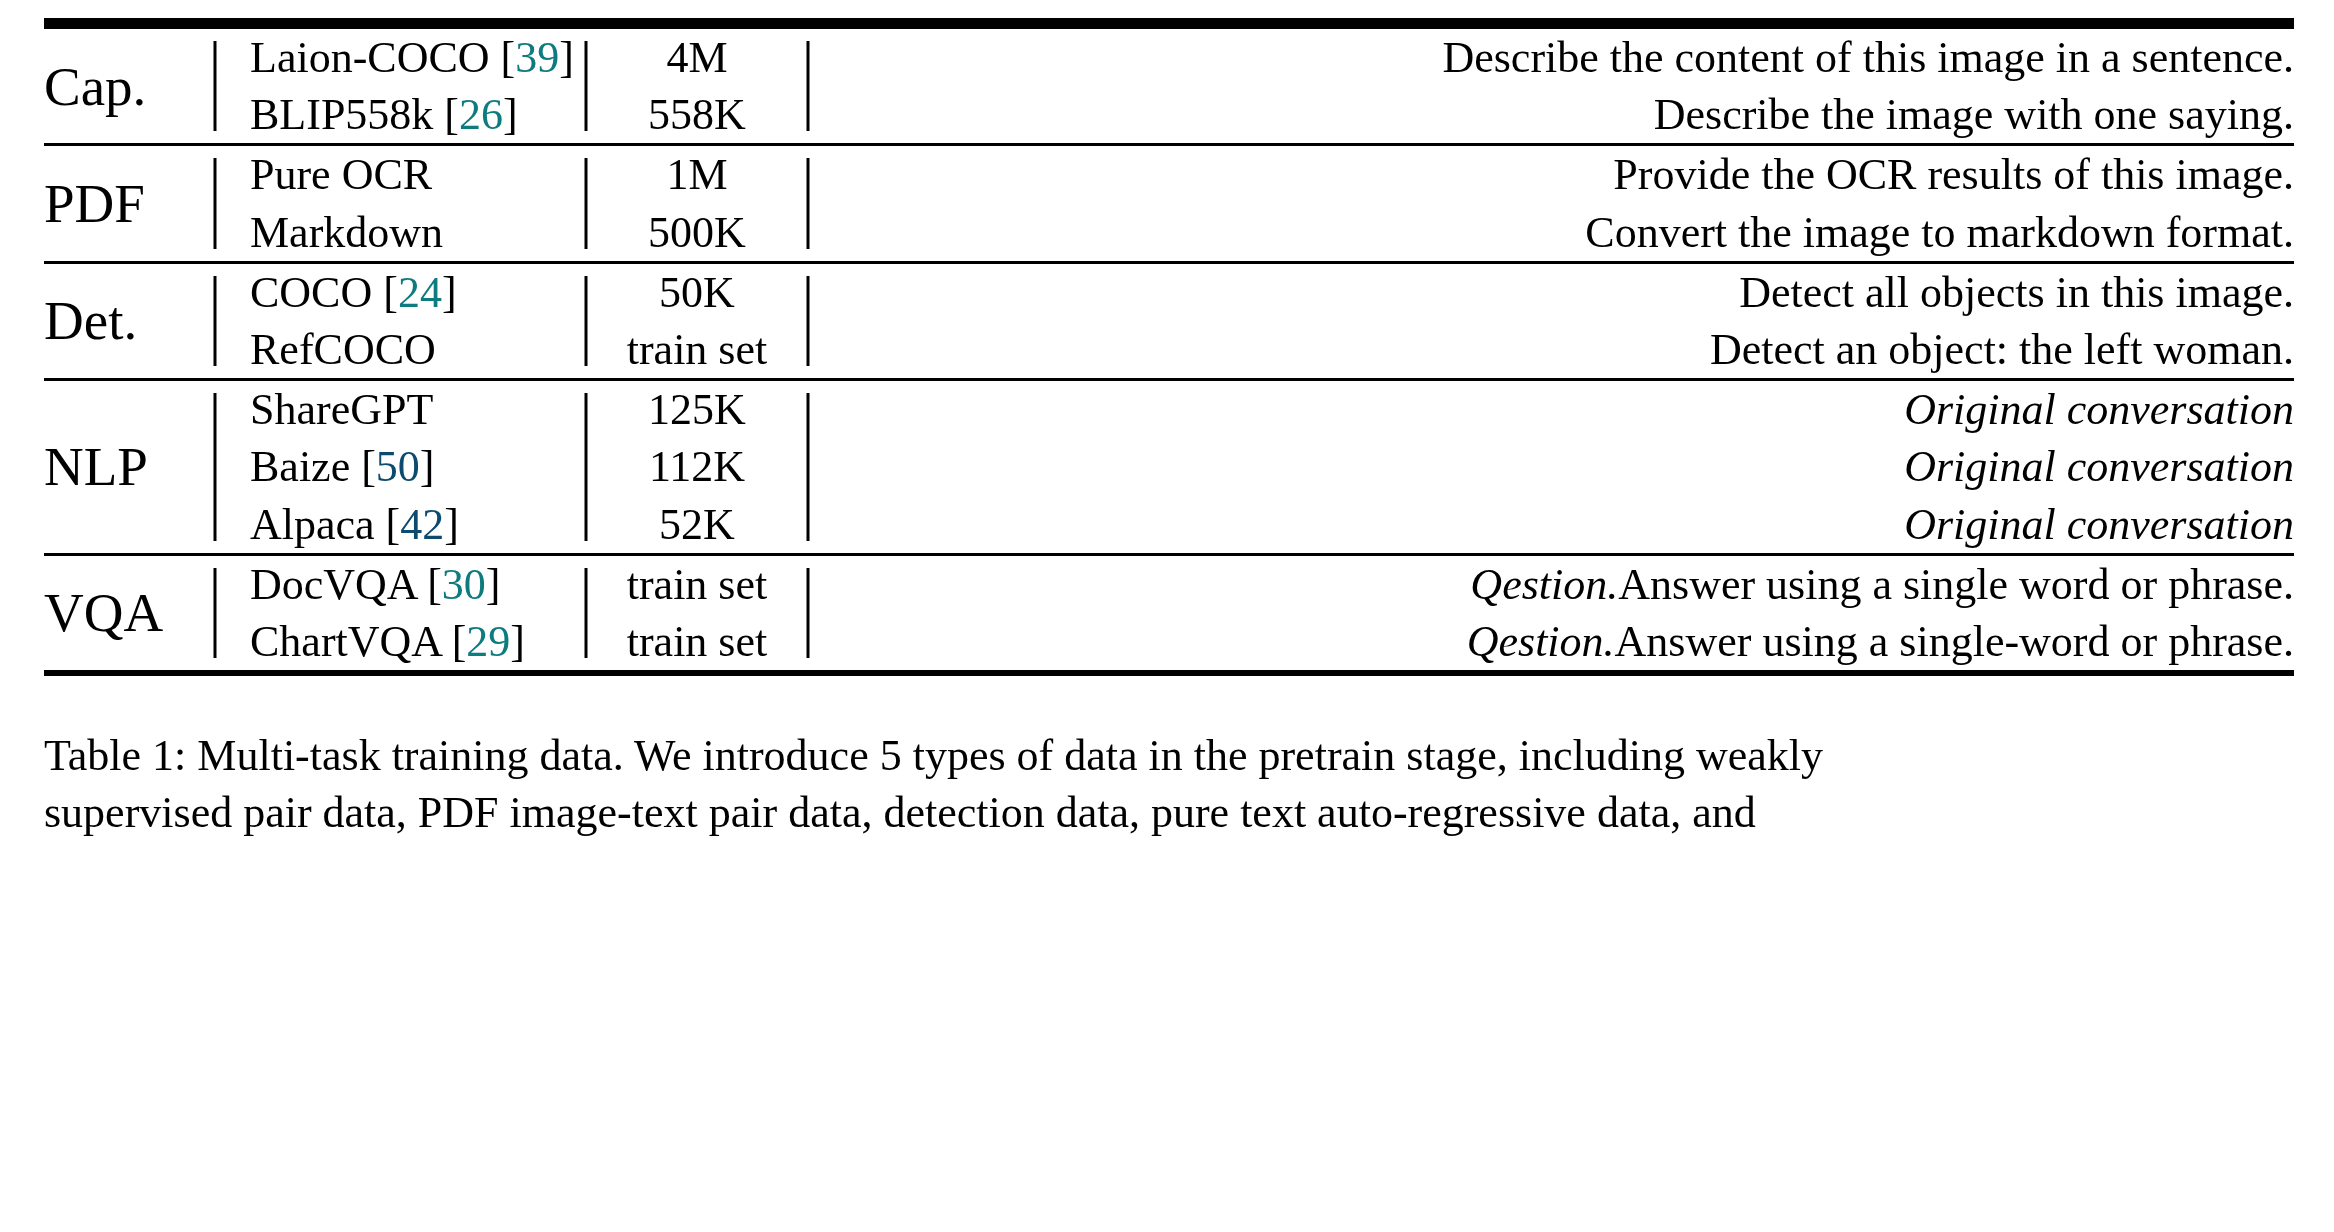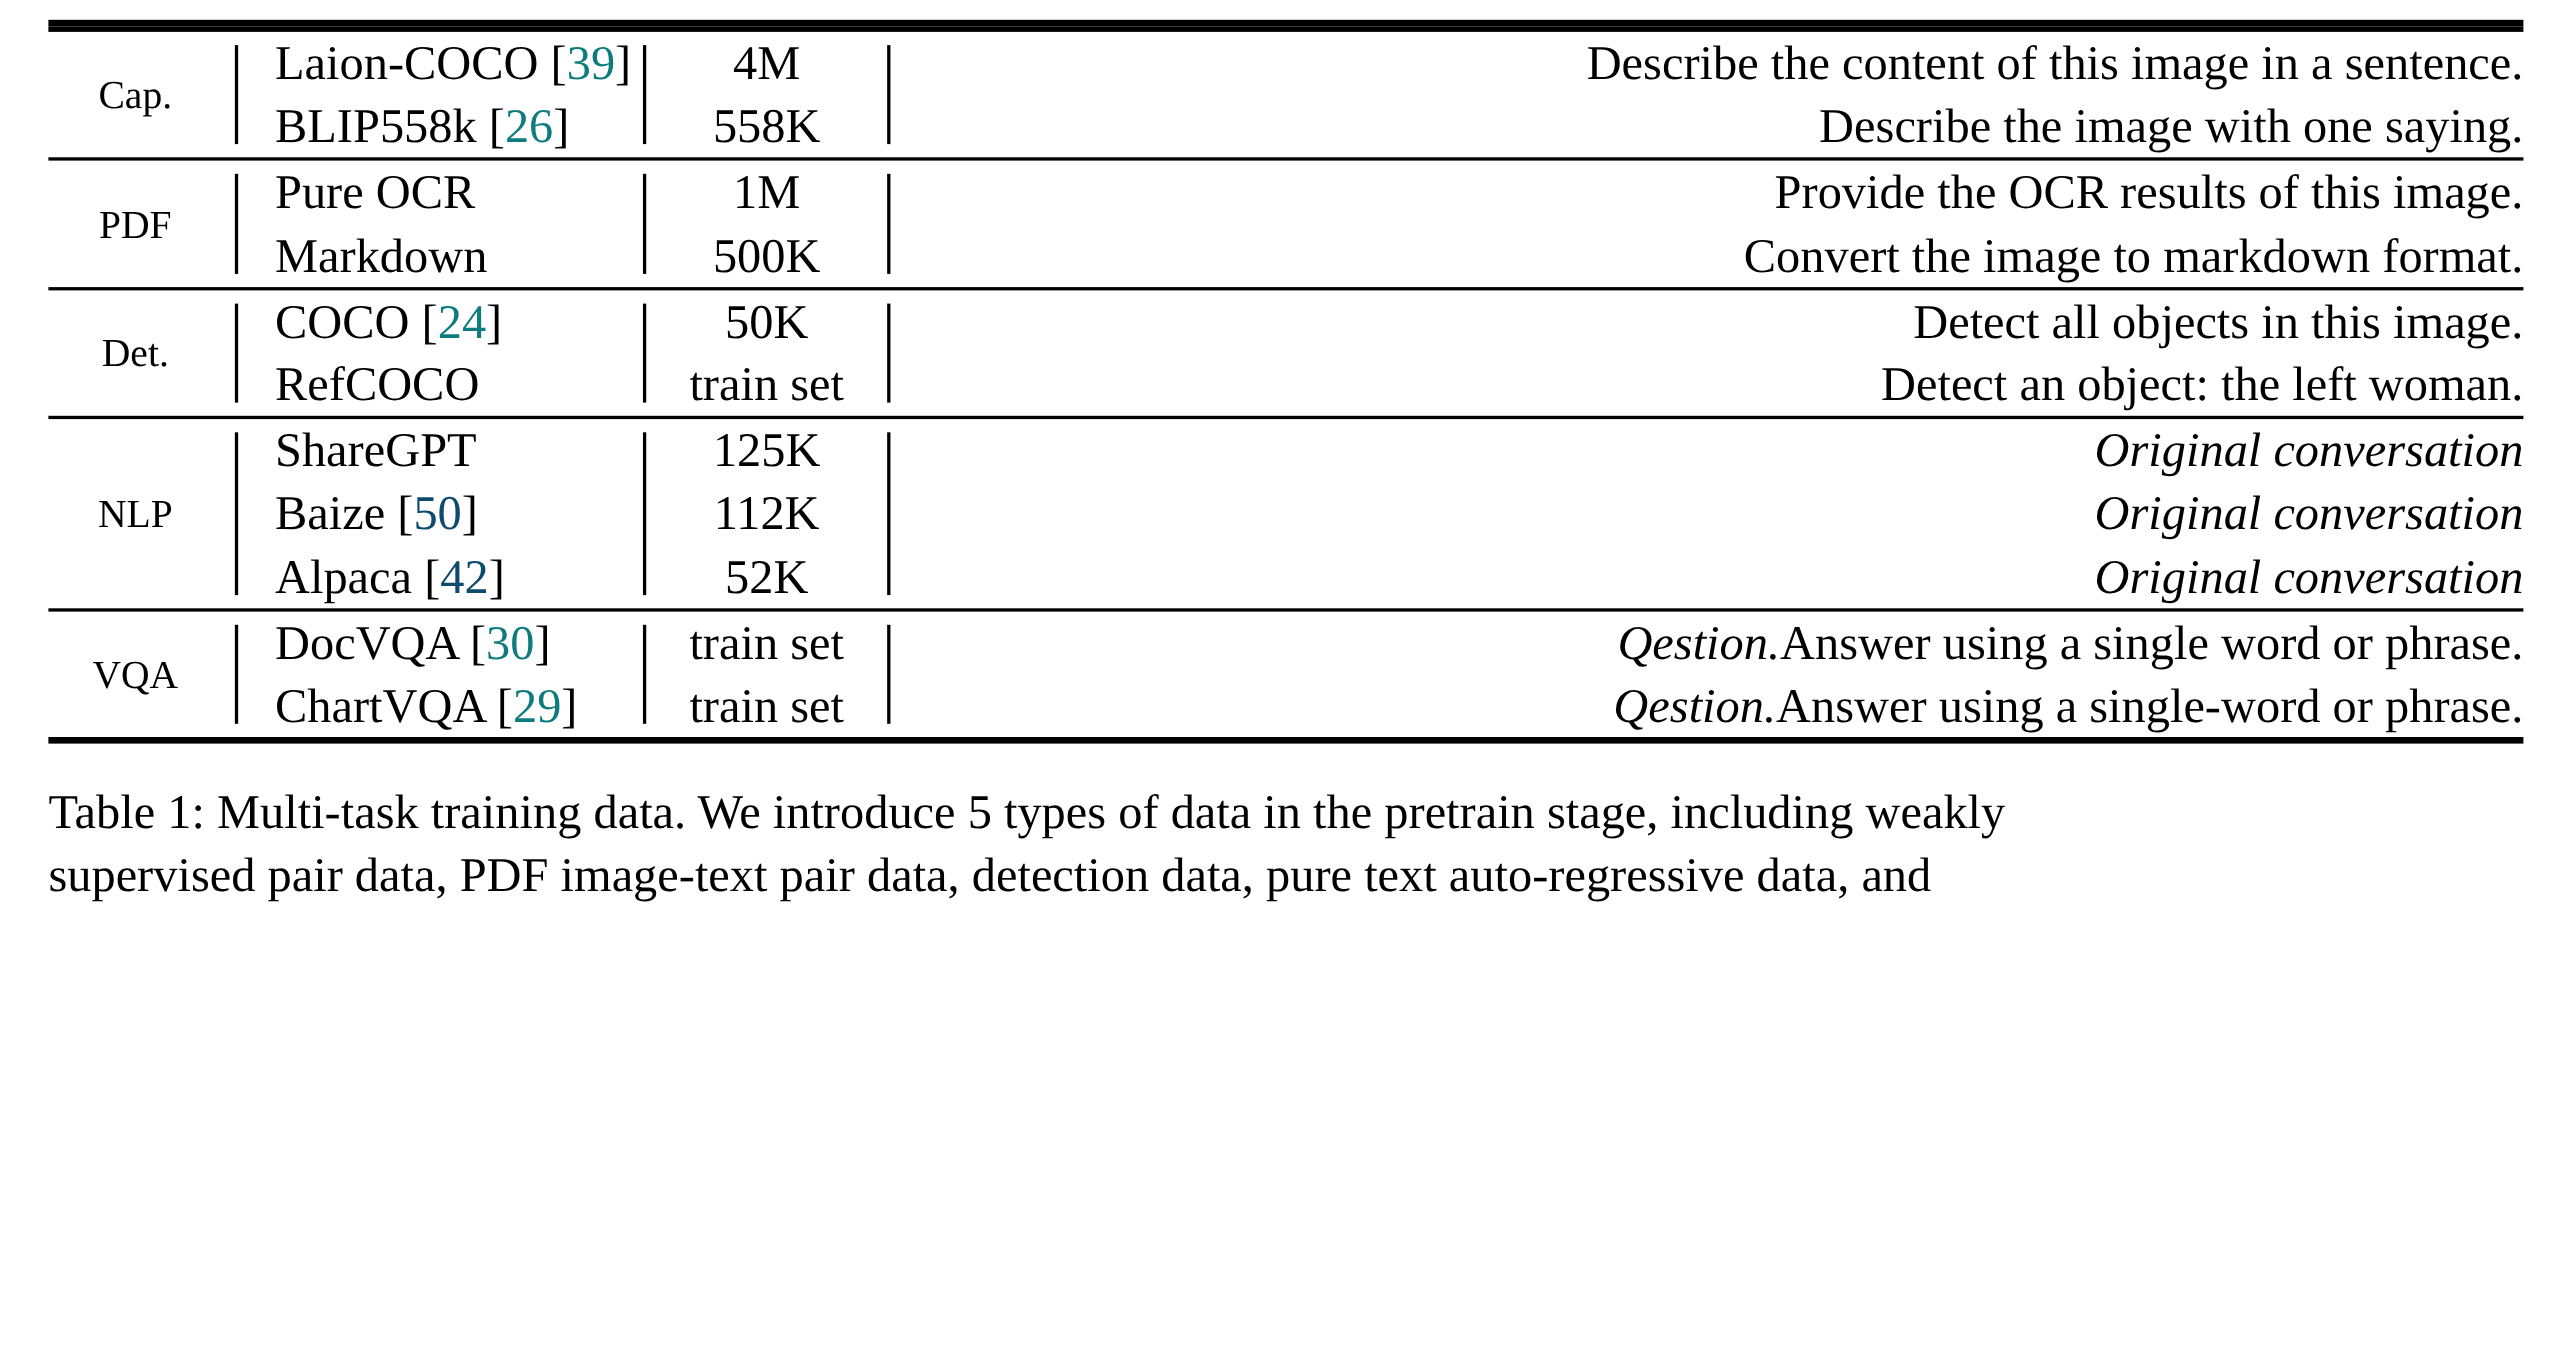--- a/index.html
+++ b/index.html
@@ -78,22 +78,22 @@
   .hdr th {
     font-weight: bold;
     font-size: 46px;
     line-height: 1;
     text-align: center;
     height: 86px;
   }
 
   
   .task-cell {
-    text-align: center;
-    font-size: 36px;
+    text-align: left;
+    font-size: 55px;
     line-height: 1;
   }
   .stack {
     display: block;
   }
   .stack .line {
     display: block;
     font-size: 44px;
     line-height: 1.30;
     white-space: nowrap;
@@ -105,21 +105,21 @@
   .cite { color: #0e7b7f; }
   .ital { font-style: italic; }
 
   .group-row td {
     padding-top: 15px;
     padding-bottom: 15px;
   }
 
   
   .caption {
-    margin-top: 34px;
+    margin-top: 51px;
     font-size: 44px;
     line-height: 1.30;
     text-align: justify;
     text-justify: inter-word;
     color: #000;
   }
   .caption .ln {
     display: block;
     white-space: nowrap;
   }

